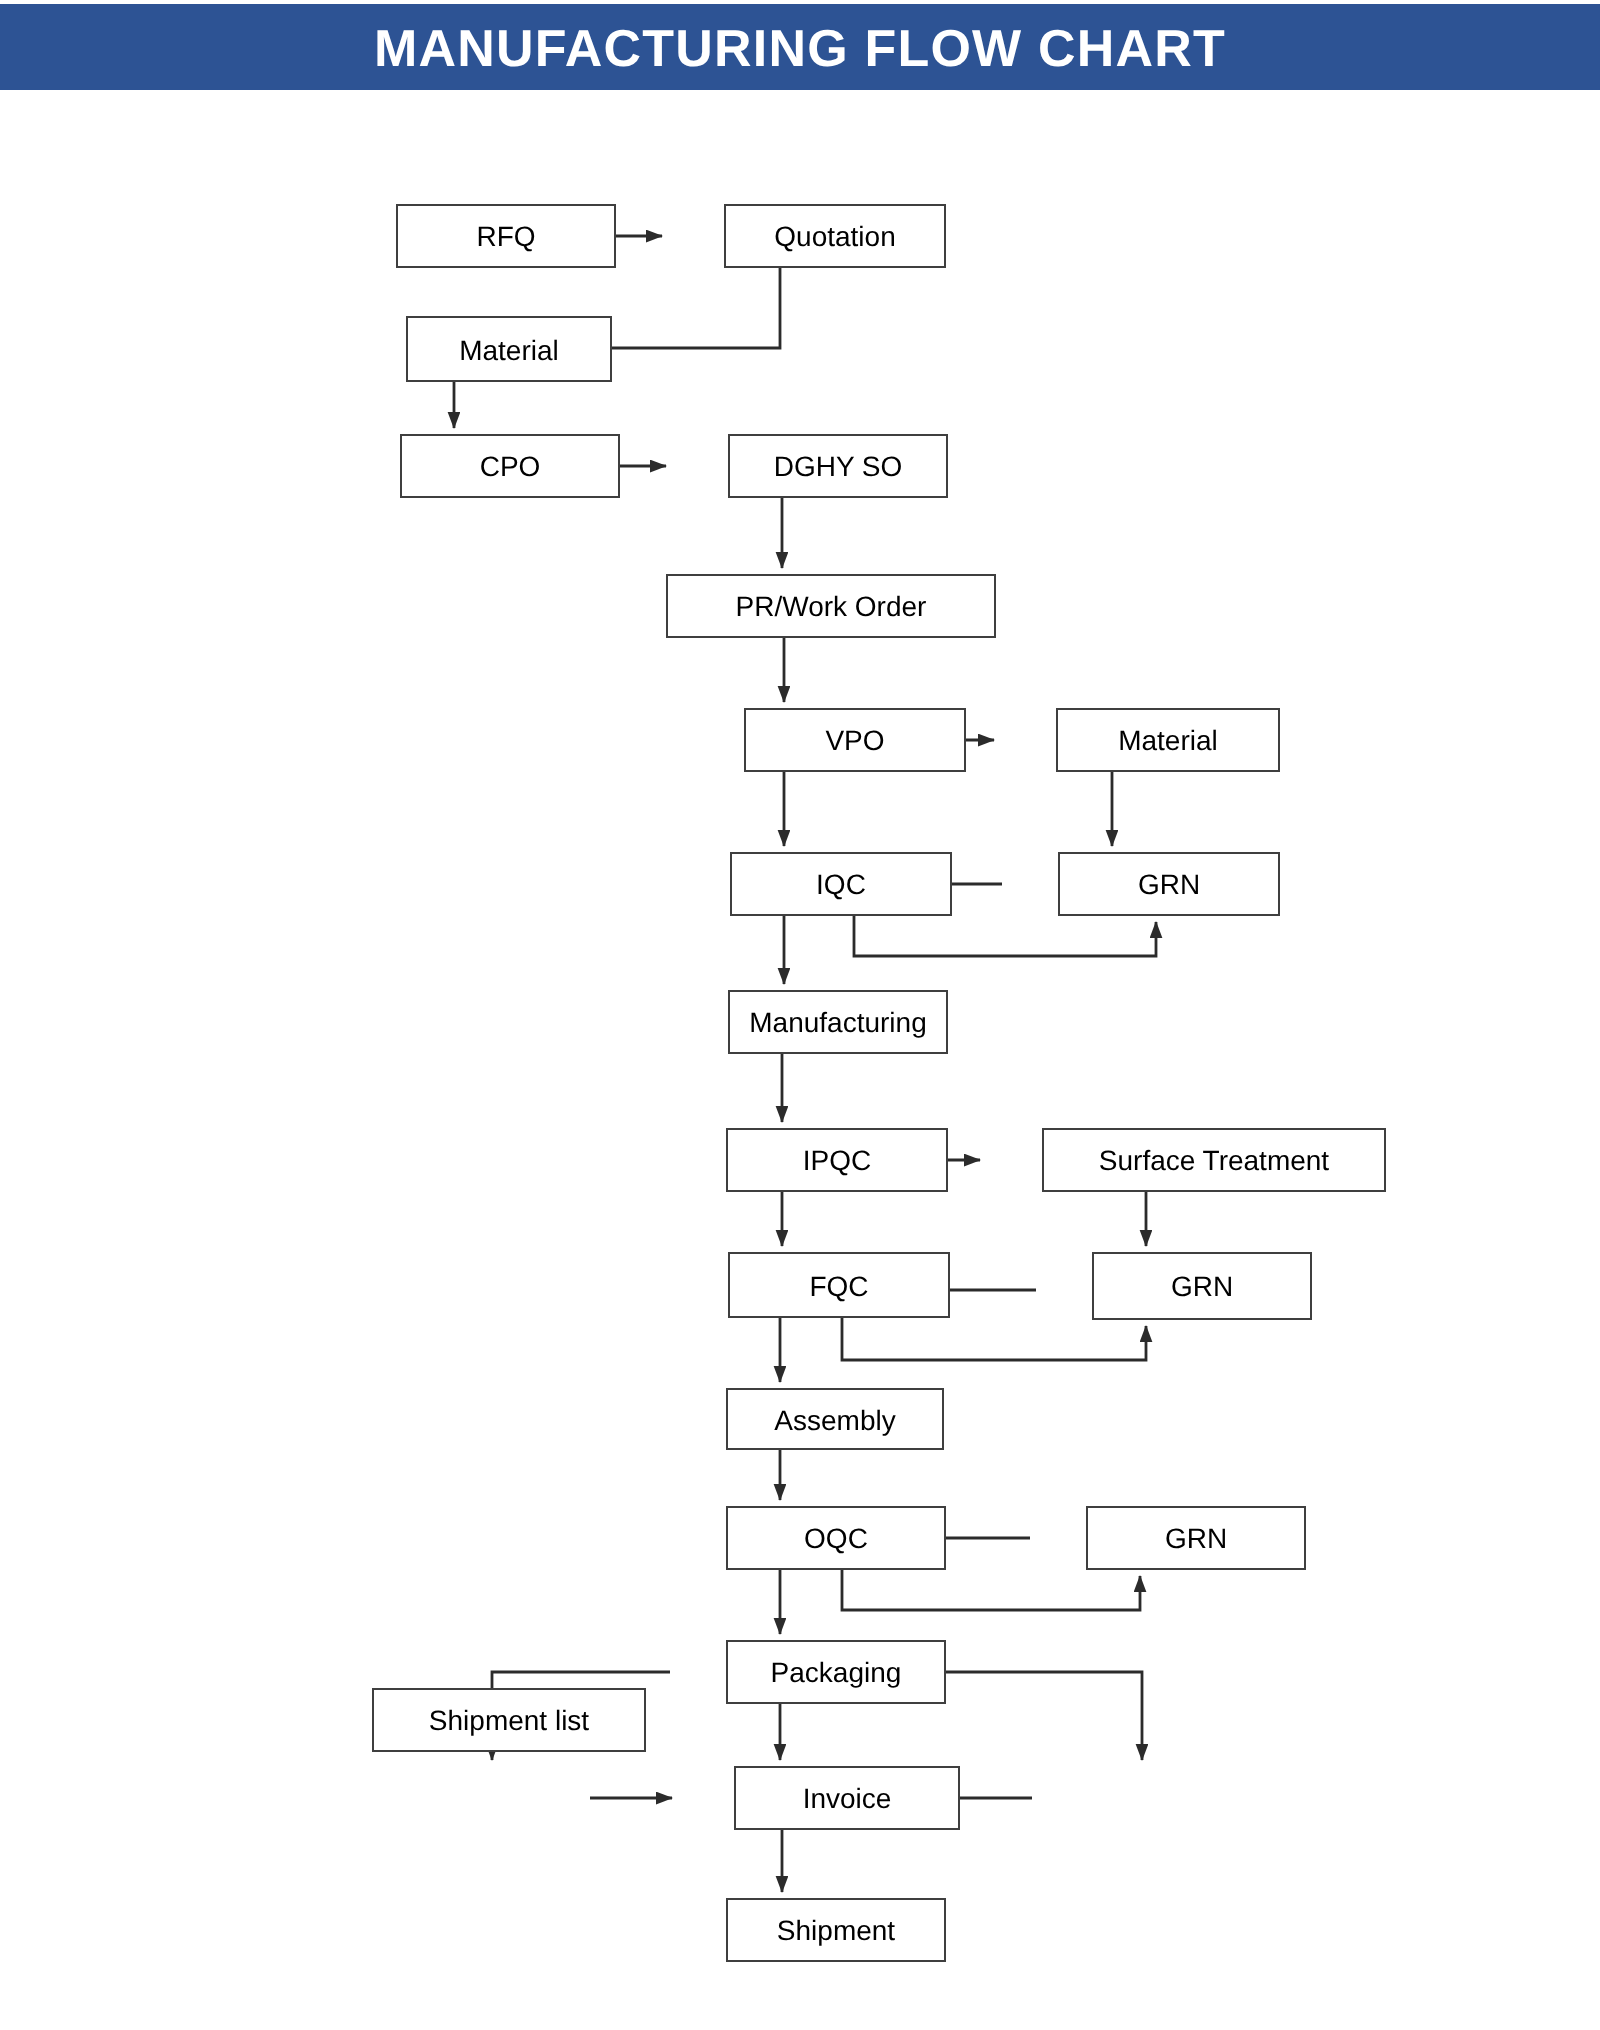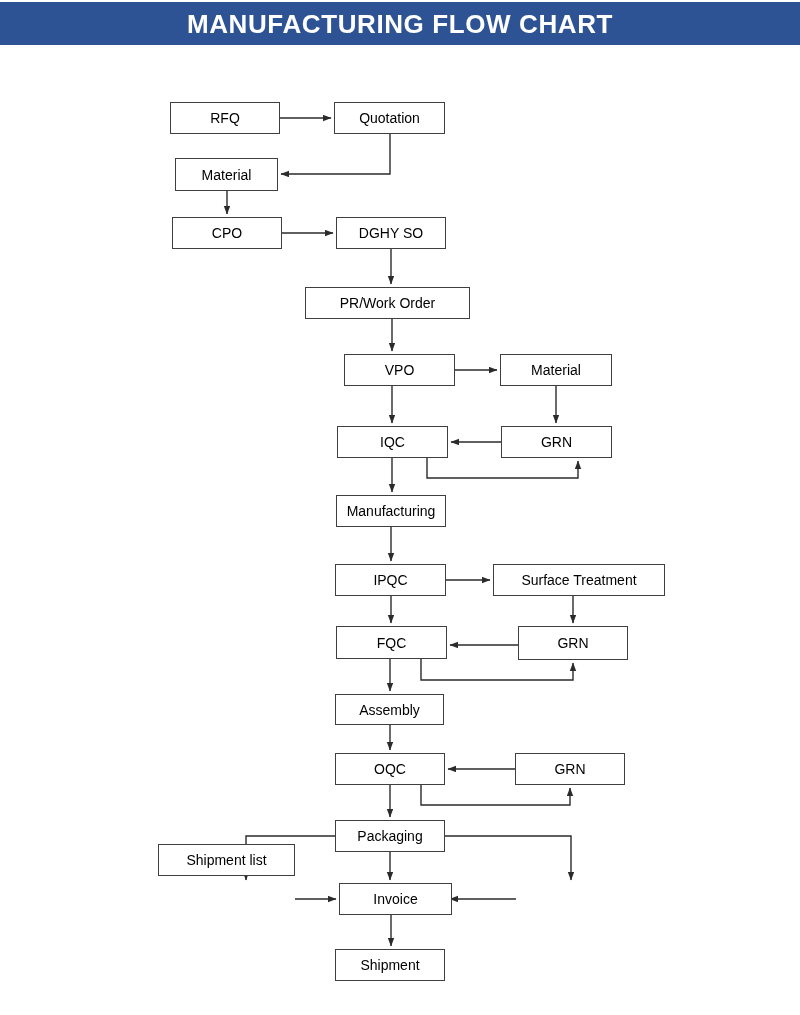--- a/index.html
+++ b/index.html
@@ -53,20 +53,21 @@
     border: 1px solid #3f3f3f;
     display: flex;
     align-items: center;
     justify-content: center;
     font-family: "Liberation Sans", sans-serif;
     font-size: 14px;
     color: #000000;
     line-height: 1;
     white-space: nowrap;
     z-index: 2;
+    margin-left: 28px;
   }
 </style>
 </head>
 <body>
 
 <div id="page">
 
   <div id="header-bar">
     <div id="header-title">MANUFACTURING FLOW CHART</div>
   </div>

